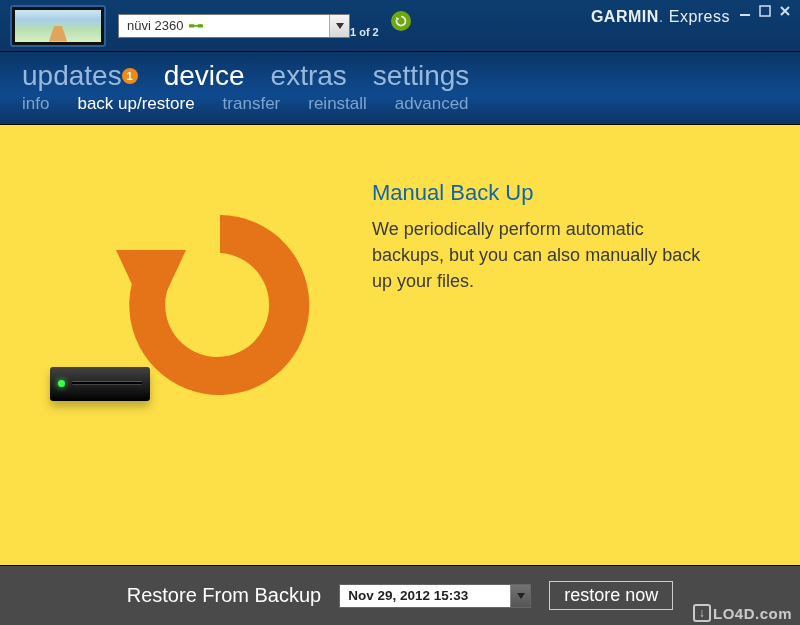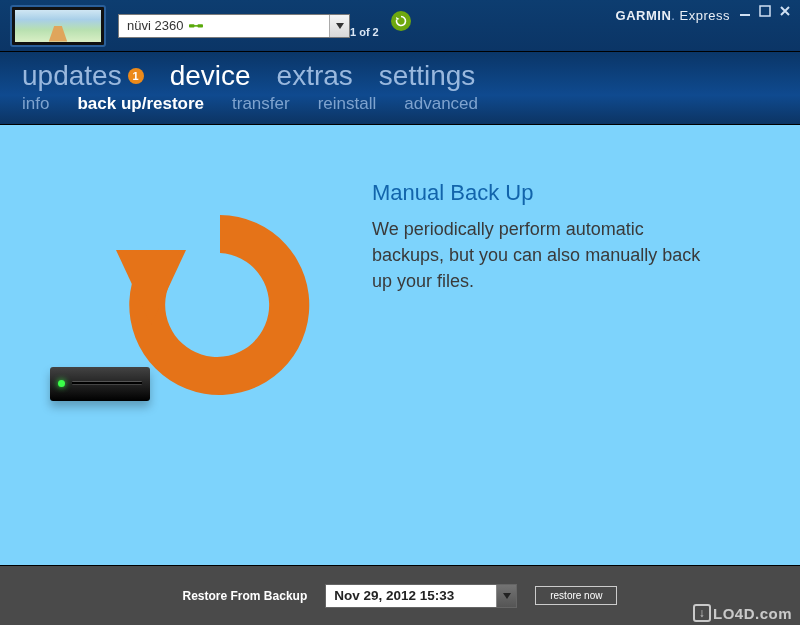--- a/index.html
+++ b/index.html
@@ -14,55 +14,55 @@
     .device-selector-wrap { display: flex; align-items: flex-end; }
     .device-selector { width: 232px; height: 24px; background: #fff; border: 1px solid #7a7a7a; display: flex; align-items: center; }
     .device-name { flex: 1; padding: 0 8px; font-size: 13px; color: #333; display: flex; align-items: center; gap: 6px; }
     .conn-icon { width: 14px; height: 8px; display: inline-block; }
     .conn-icon svg { display: block; }
     .dd-btn { width: 20px; height: 22px; background: linear-gradient(#f5f5f5, #d8d8d8); border-left: 1px solid #aaa; display: flex; align-items: center; justify-content: center; }
     .dd-btn svg { width: 8px; height: 6px; }
     .device-count { color: #dbe7f5; font-size: 11px; margin-top: 3px; margin-right: 2px; font-weight: bold; }
     .refresh-icon { width: 20px; height: 20px; margin-left: 10px; border-radius: 50%; background: #6ea80f; display: flex; align-items: center; justify-content: center; margin-top: -10px; }
     .refresh-icon svg { width: 12px; height: 12px; }
-    .brand { position: absolute; right: 70px; top: 8px; color: #e9eef5; font-size: 13px; letter-spacing: 0.5px; }
+    .brand { position: absolute; right: 70px; top: 8px; color: #e9eef5; font-size: 16px; letter-spacing: 0.5px; }
     .brand .bold { font-weight: 600; }
     .brand .dot { color: #9dbbe0; }
     .winctrl { position: absolute; top: 4px; right: 8px; display: flex; gap: 6px; }
     .winctrl .ctrl { width: 14px; height: 14px; display: flex; align-items: center; justify-content: center; color: #cfe0f3; font-size: 12px; font-weight: bold; cursor: pointer; }
 
     
     .nav { background: linear-gradient(to bottom, #0a3668 0%, #0f4a8f 60%, #0c3463 100%); padding: 8px 22px 10px 22px; border-bottom: 1px solid #000; }
     .tabs { display: flex; gap: 26px; align-items: baseline; }
-    .tab { color: #99b8de; font-size: 28px; font-weight: 300; cursor: pointer; display: flex; align-items: center; gap: 6px; }
+    .tab { color: #99b8de; font-size: 28px; font-weight: 300; cursor: pointer; display: flex; align-items: center; gap: 0; }
     .tab.active { color: #fff; font-weight: 400; }
     .badge { width: 16px; height: 16px; border-radius: 50%; background: #ec8a1a; color: #fff; font-size: 11px; font-weight: 600; display: flex; align-items: center; justify-content: center; }
     .subtabs { display: flex; gap: 28px; margin-top: 2px; align-items: flex-end; }
     .subtab { color: #7ea3cf; font-size: 17px; font-weight: 300; cursor: pointer; }
-    .subtab.active { color: #fff; font-weight: 700; }
+    .subtab.active { color: #fff; font-weight: 400; }
 
     
-    .content { flex: 1; background: #7dd3fc; display: flex; padding: 40px 40px 20px 50px; gap: 22px; }
+    .content { flex: 1; background: #fde047; display: flex; padding: 40px 40px 20px 50px; gap: 22px; }
     .graphic { width: 300px; height: 280px; position: relative; display: flex; align-items: center; justify-content: center; }
     .graphic svg { width: 260px; height: 240px; }
     .disk { position: absolute; left: 0px; bottom: 44px; width: 100px; height: 34px; background: linear-gradient(to bottom, #434343 0%, #1c1c1c 60%, #000 100%); border-radius: 3px; box-shadow: 0 6px 10px rgba(0,0,0,0.25); }
     .disk::before { content: ""; position: absolute; left: 8px; top: 13px; width: 7px; height: 7px; border-radius: 50%; background: #3bff4a; box-shadow: 0 0 6px #3bff4a; }
     .disk .slot { position: absolute; left: 22px; right: 8px; top: 14px; height: 4px; background: #000; border-top: 1px solid #555; border-bottom: 1px solid #444; border-radius:1px; }
     .info-panel { flex: 1; padding-top: 15px; }
     .info-title { color: #1264ab; font-size: 22px; font-weight: 400; margin-bottom: 10px; }
     .info-desc { color: #3a3a3a; font-size: 18px; line-height: 1.45; max-width: 340px; margin-bottom: 28px; }
     .backup-btn { border: 1px solid #000; background: #fff; color: #000; font-size: 23px; font-weight: 300; padding: 10px 28px; cursor: pointer; }
 
     
     .footer { height: 60px; background: #4a4a4a; display: flex; align-items: center; justify-content: center; gap: 18px; border-top: 1px solid #000; }
-    .footer-label { color: #fff; font-size: 12px; font-weight: 700; }
+    .footer-label { color: #fff; font-size: 20px; font-weight: 400; }
     .restore-select { width: 192px; height: 24px; background: #fff; border: 1px solid #656565; display: flex; align-items: center; }
     .restore-select .val { flex: 1; padding: 0 8px; font-size: 13.5px; color: #222; font-weight: 600; }
     .restore-select .dd { width: 20px; height: 22px; background: linear-gradient(#737373, #555); border-left: 1px solid #888; display: flex; align-items: center; justify-content: center; }
-    .restore-btn { border: 1px solid #ccc; background: transparent; color: #fff; font-size: 10px; padding: 3px 14px; cursor: pointer; }
+    .restore-btn { border: 1px solid #ccc; background: transparent; color: #fff; font-size: 18px; padding: 3px 14px; cursor: pointer; }
 
     .watermark { position: absolute; bottom: 3px; right: 8px; color: rgba(255,255,255,0.7); font-size: 15px; font-weight: 600; display: flex; align-items: center; gap: 2px; letter-spacing: 0.5px; }
     .watermark .wm-icon { width:18px; height:18px; border:2px solid rgba(255,255,255,0.7); border-radius:3px; display:flex; align-items:center; justify-content:center; font-size:12px; }
   </style>
 </head>
 <body>
 
 <div class="app">
 
   <div class="topbar">

